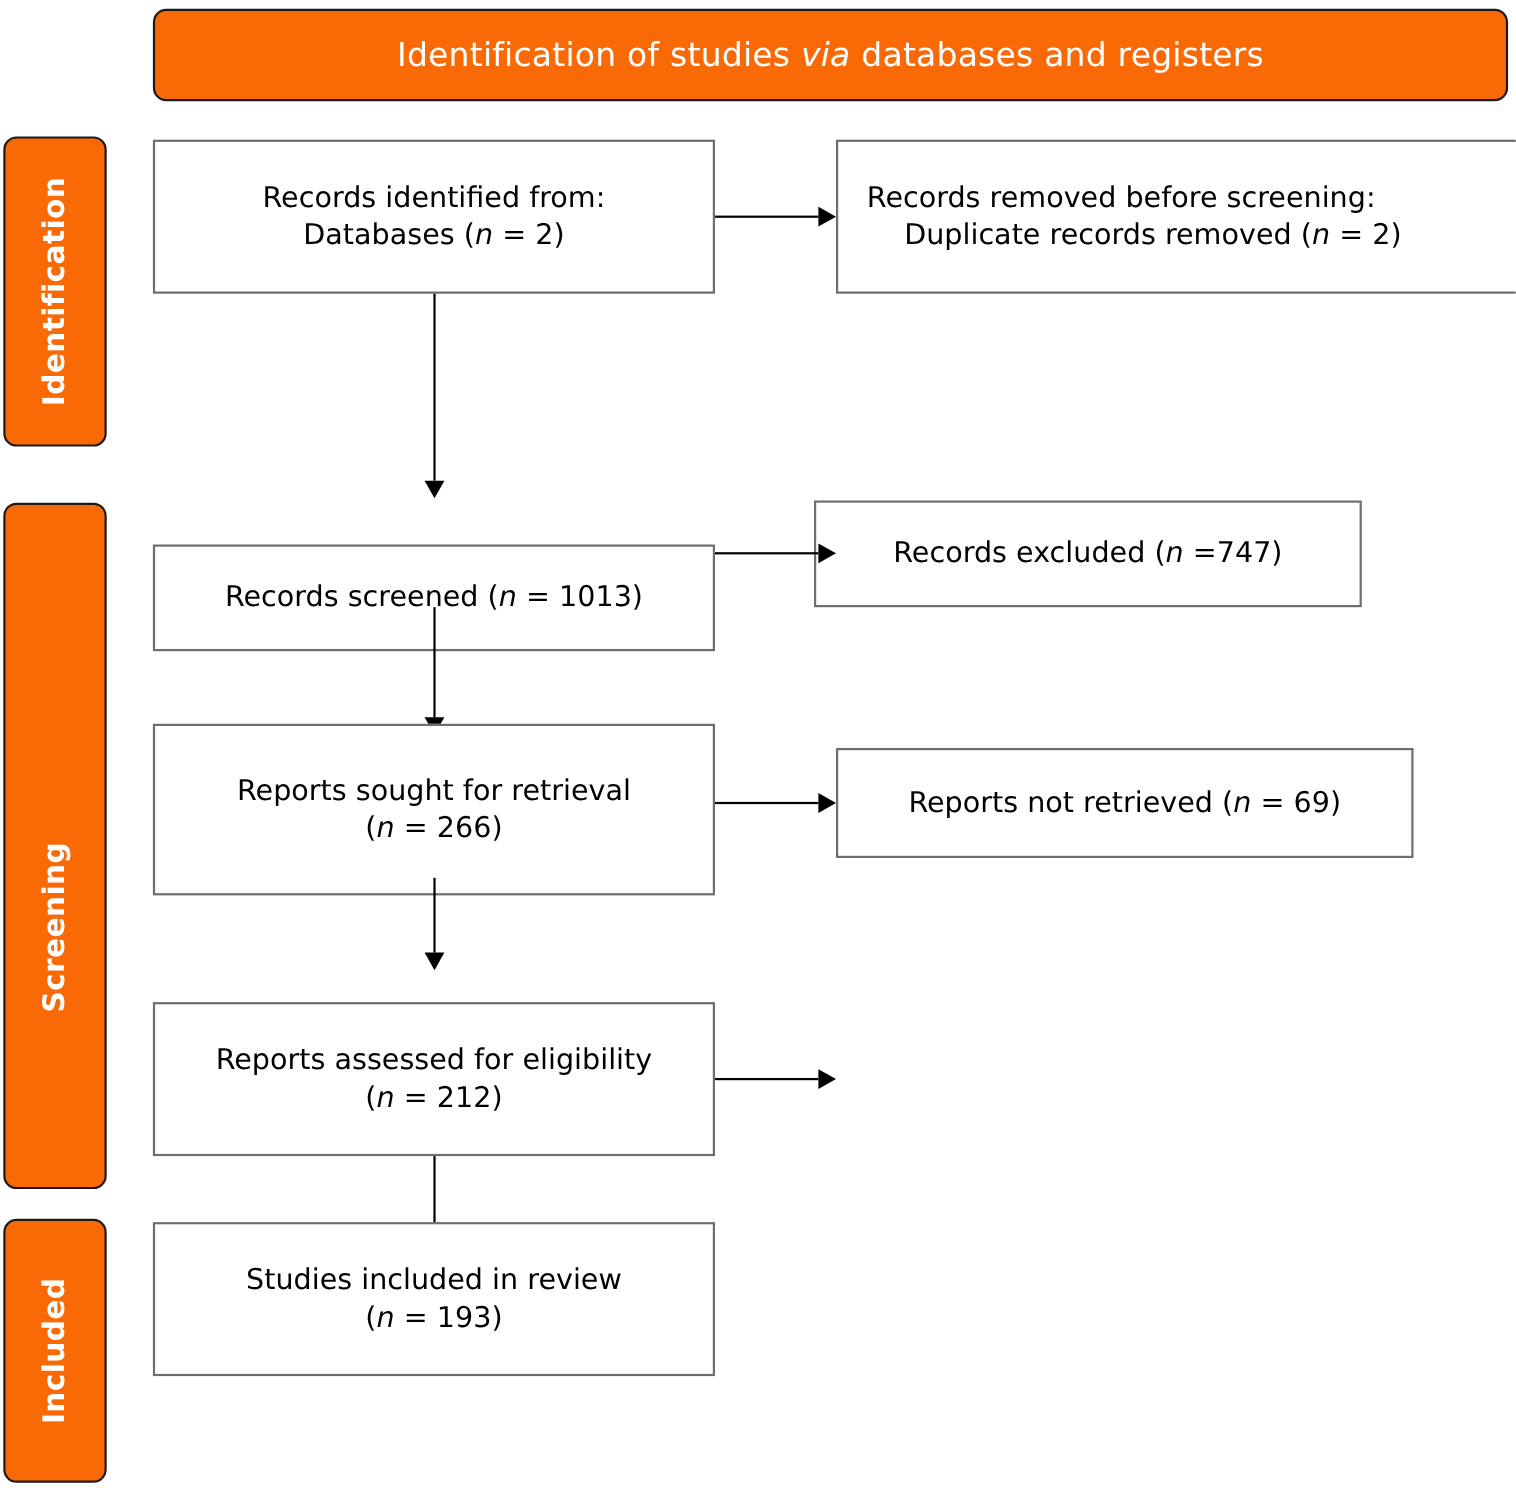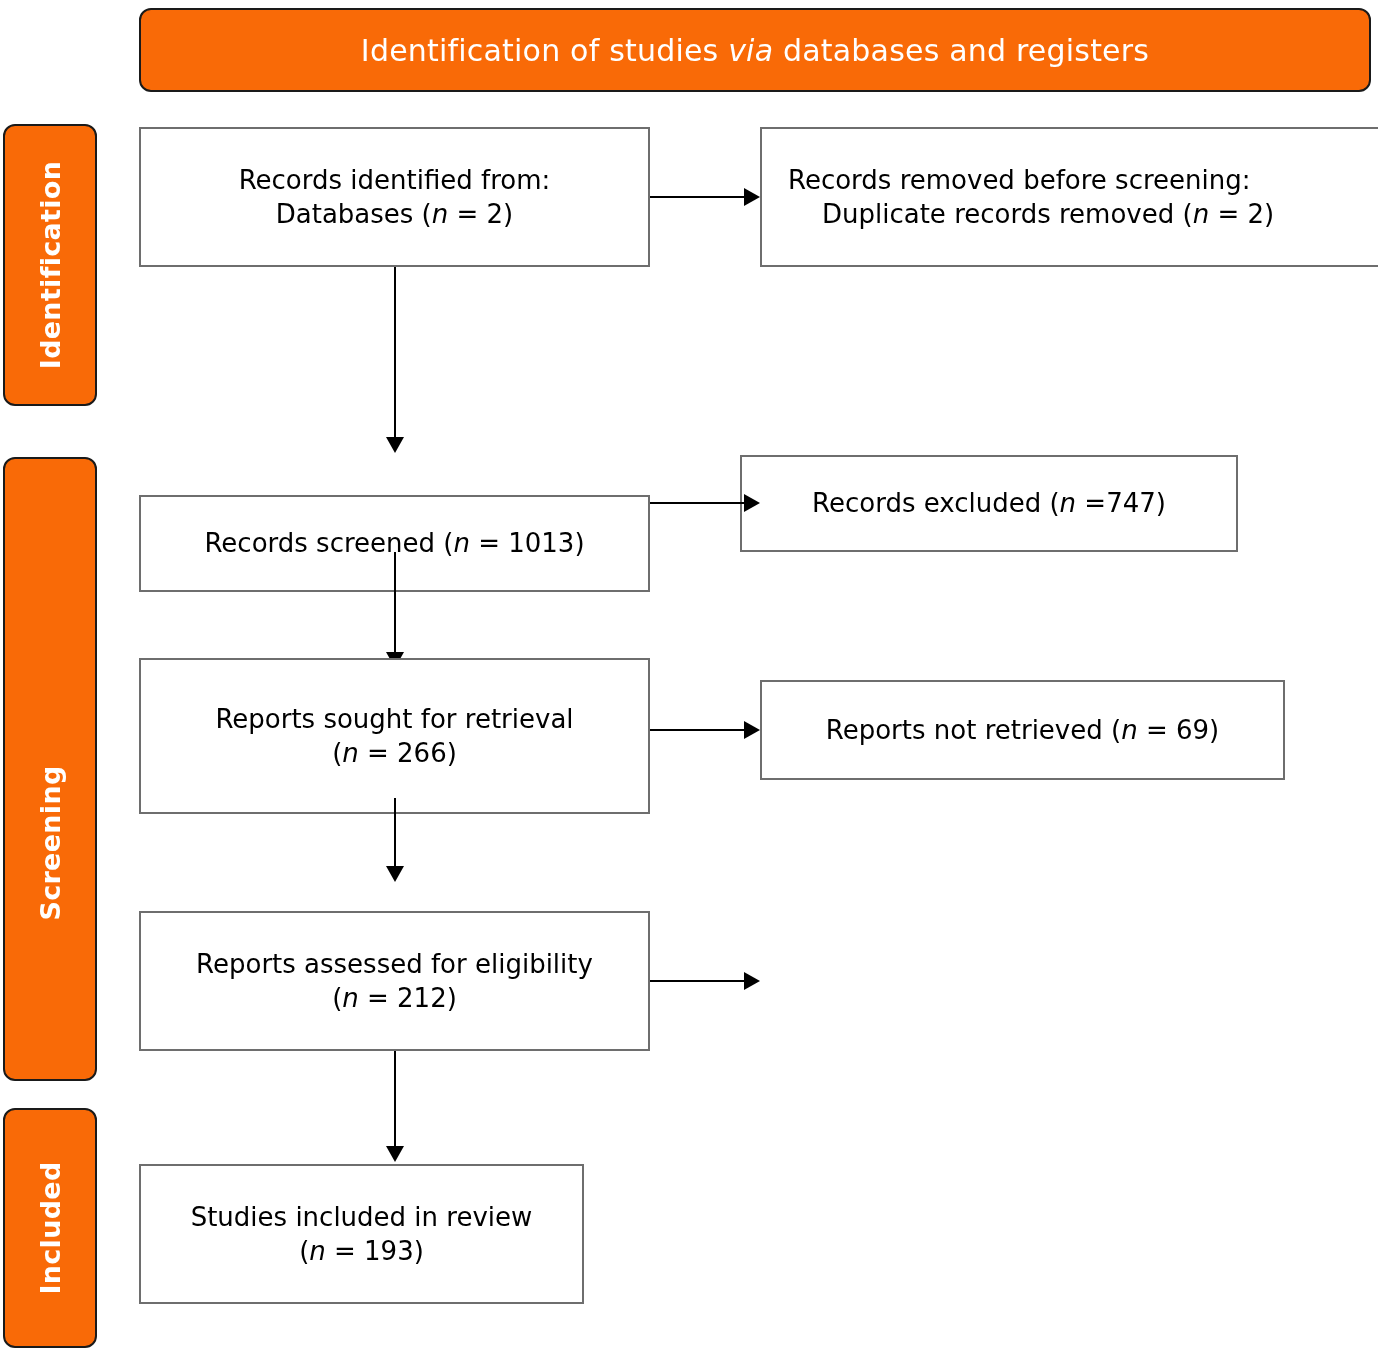--- a/index.html
+++ b/index.html
@@ -203,20 +203,20 @@
     </div>
   </div>
 
 
   <div class="conn h" style="left:650px; top:980px; width:94px;"></div>
   <div class="arrowhead right" style="left:744px; top:972px;"></div>
 
   <div class="conn v" style="left:394px; top:1051px; height:95px;"></div>
   <div class="arrowhead down" style="left:386px; top:1146px;"></div>
 
-  <div class="pbox center" style="left:139px; top:1164px; width:445px; height:140px;">
+  <div class="pbox center" style="left:139px; top:1111px; width:511px; height:140px;">
     <div class="lines">
       <span class="ln">Studies included in review</span>
       <span class="ln"><span>(</span><i>n</i><span> = 193)</span></span>
     </div>
   </div>
 
 </div>
 
 </body></html>

